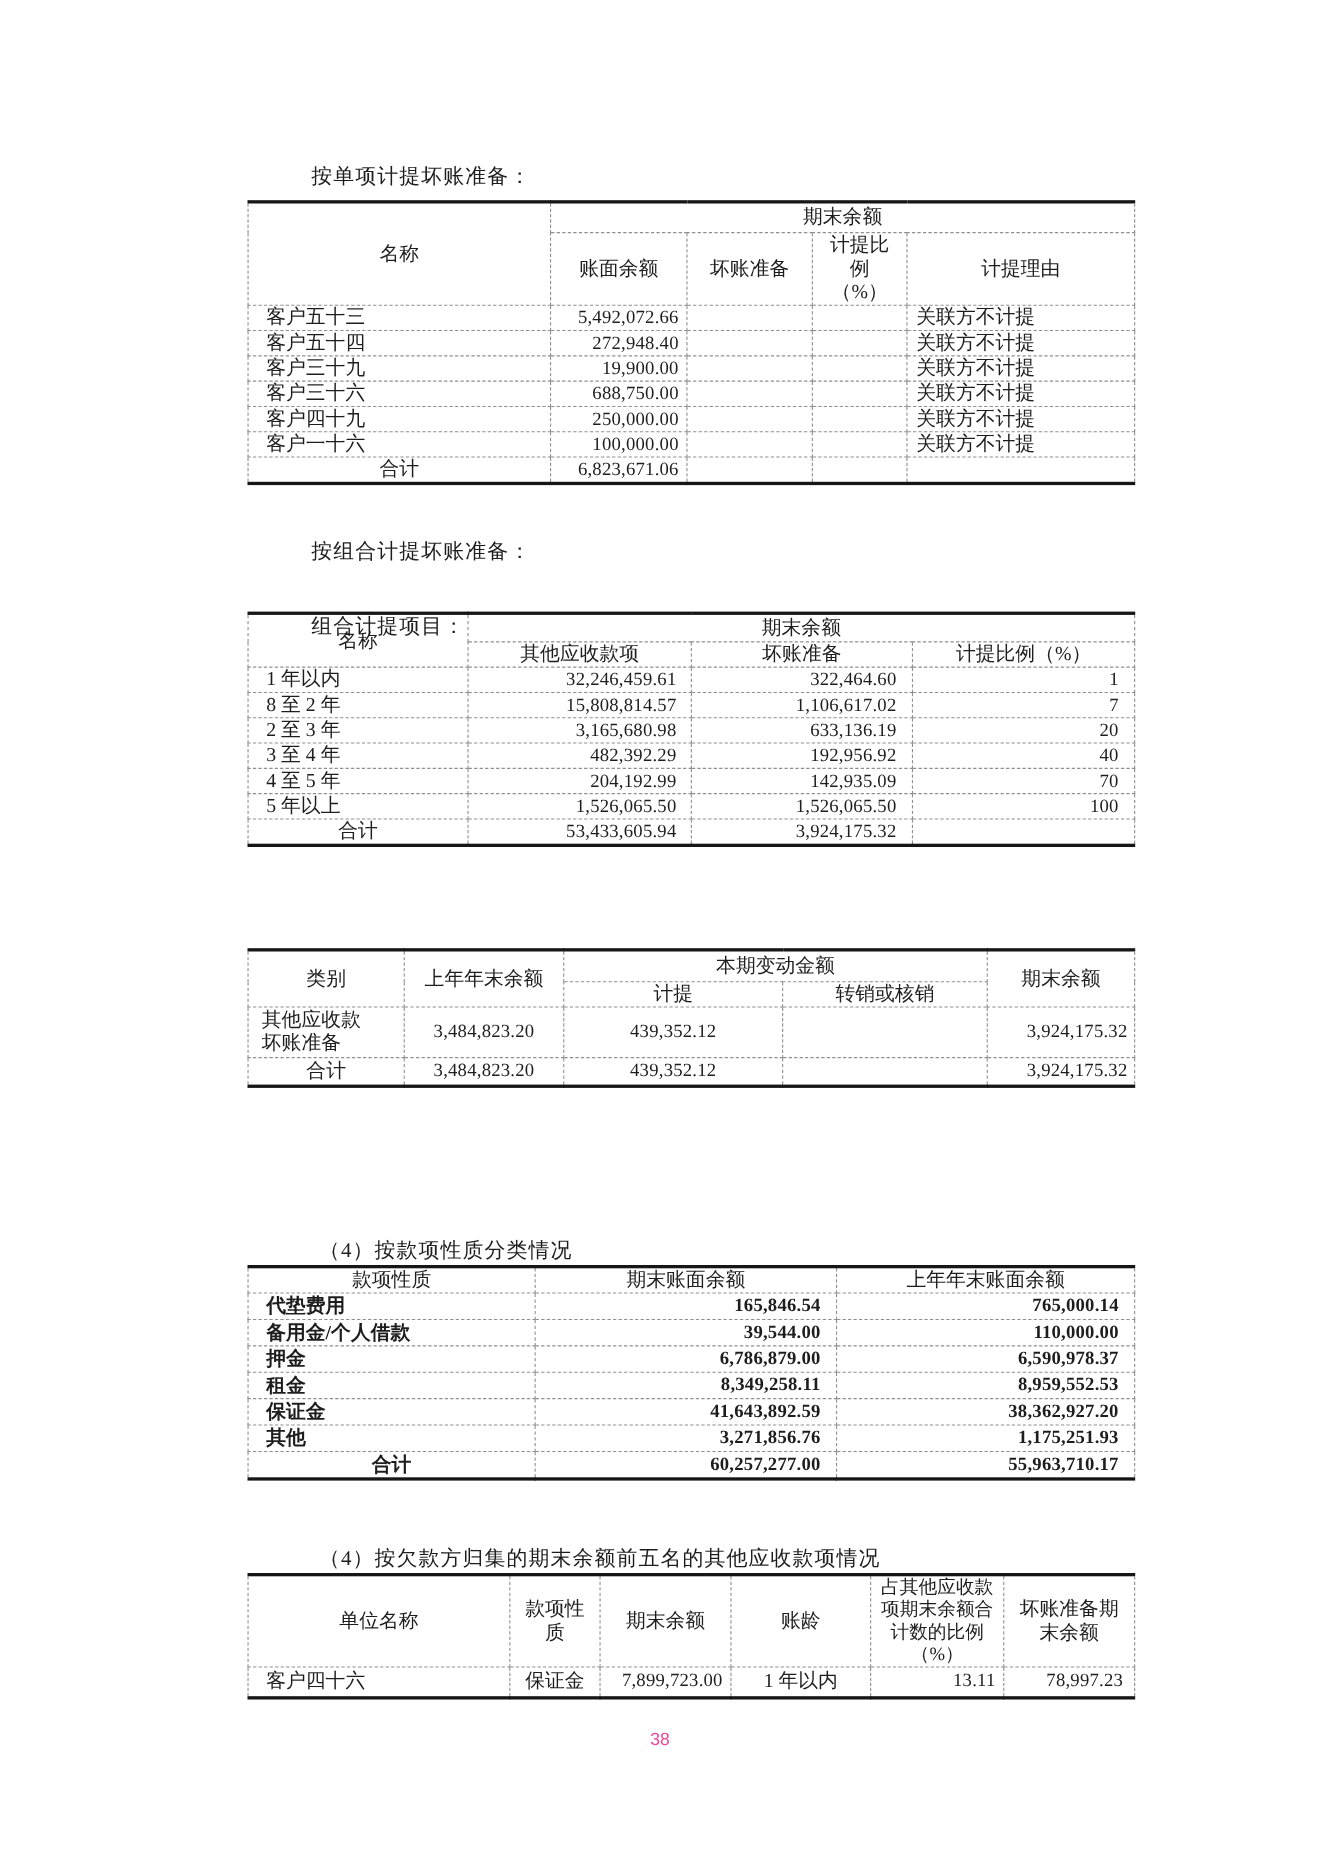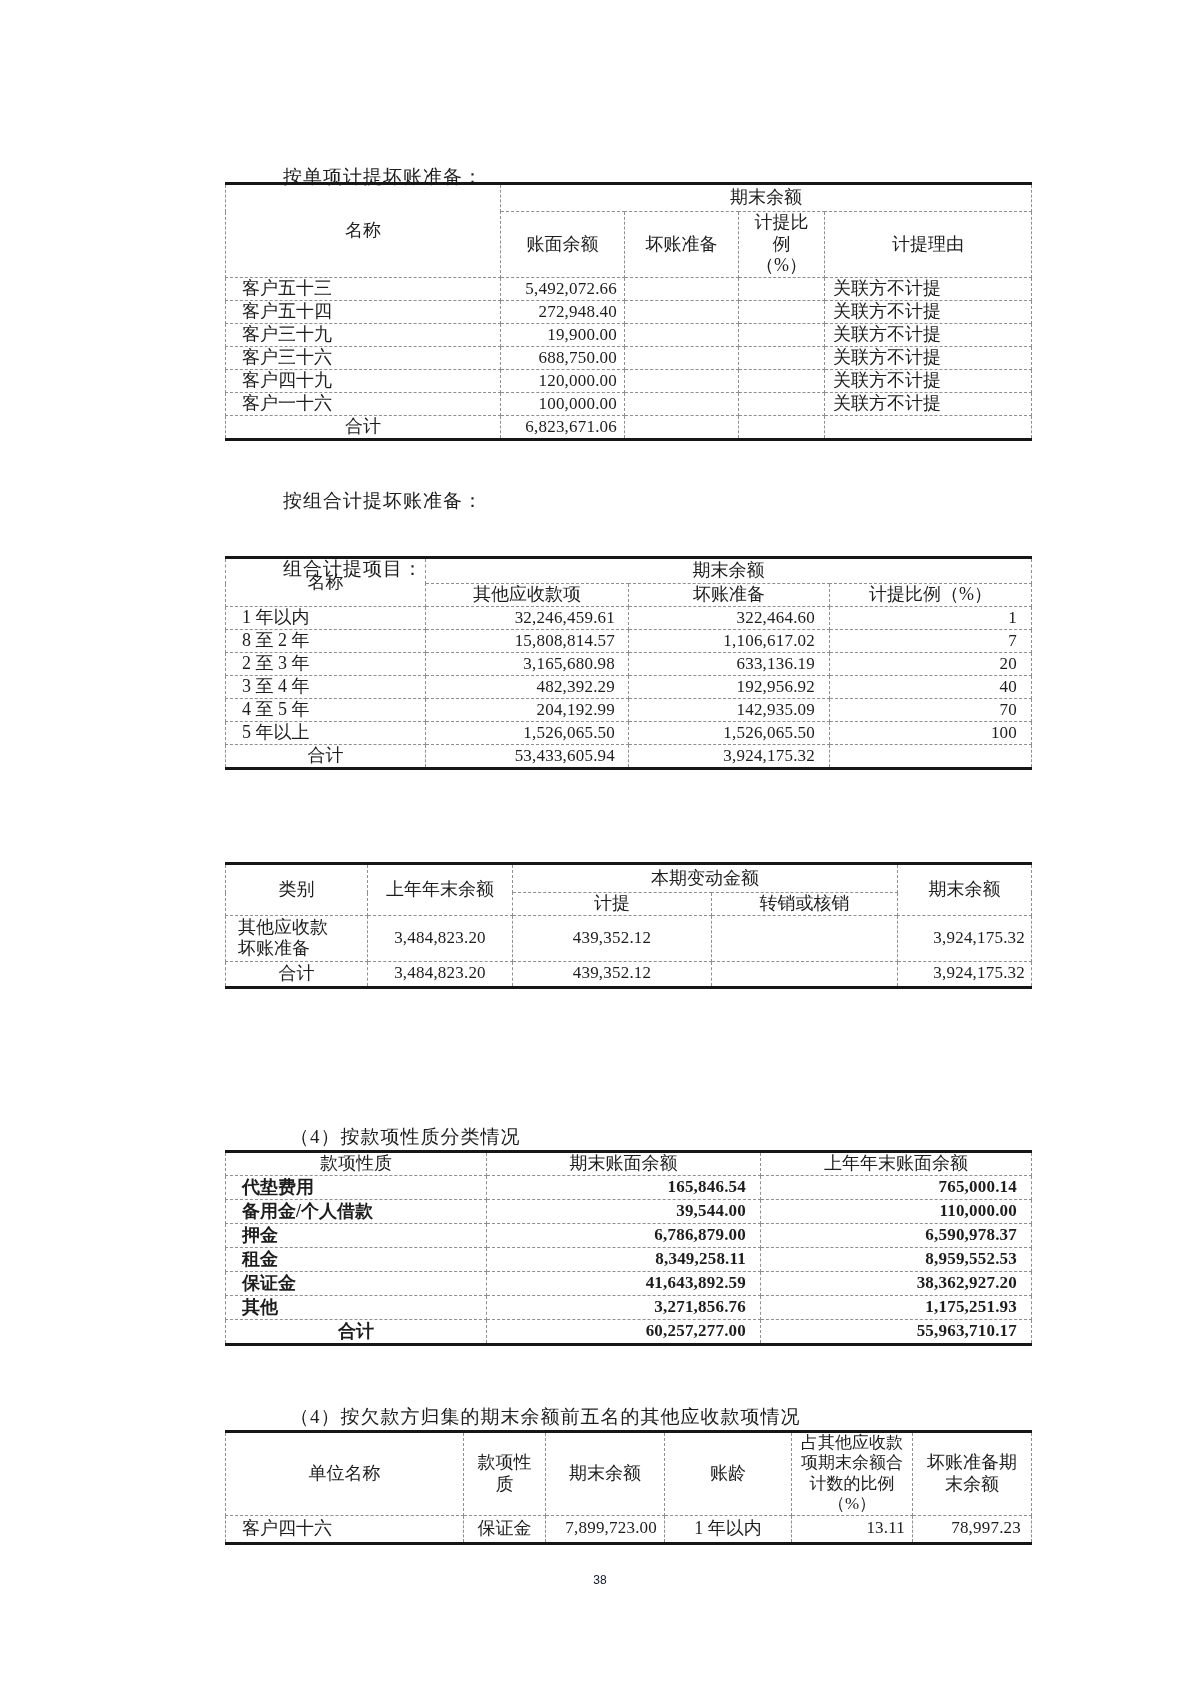--- a/index.html
+++ b/index.html
@@ -49,29 +49,29 @@
   #table3 .dr2 td{height:24px;}
   
   #table4 .hr td{height:22px;}
   #table4 .dr td{height:23px;font-weight:bold;}
   
   #table5 .hr td{height:78px;font-size:18px;}
   #table5 .hr .ratio-hd{font-size:17px;}
   #table5 .dr td{height:26px;}
   .pageno{
     font-family:"Liberation Sans","DejaVu Sans",sans-serif;
-    font-size:12px;color:#0f172a;text-align:center;width:1200px;
+    font-size:16px;color:#ec4899;text-align:center;width:1200px;
   }
 </style>
 </head>
 <body>
 
 <div class="page">
 
-  <div class="abs sec-title" style="left:283px;top:164px;">按单项计提坏账准备：</div>
+  <div class="abs sec-title" style="left:283px;top:147px;">按单项计提坏账准备：</div>
 
   <table id="table1" class="abs" style="left:225px;top:182px;">
     <colgroup>
         <col style="width:275px">
         <col style="width:124px">
         <col style="width:114px">
         <col style="width:86px">
         <col style="width:207px">
       </colgroup>
     <tbody>
@@ -108,21 +108,21 @@
     </tr>
     <tr class="dr">
       <td class="L pl16">客户三十六</td>
       <td class="R pr7 num">688,750.00</td>
       <td></td>
       <td></td>
       <td class="L pl8">关联方不计提</td>
     </tr>
     <tr class="dr">
       <td class="L pl16">客户四十九</td>
-      <td class="R pr7 num">120,000.00</td>
+      <td class="R pr7 num">250,000.00</td>
       <td></td>
       <td></td>
       <td class="L pl8">关联方不计提</td>
     </tr>
     <tr class="dr">
       <td class="L pl16">客户一十六</td>
       <td class="R pr7 num">100,000.00</td>
       <td></td>
       <td></td>
       <td class="L pl8">关联方不计提</td>

